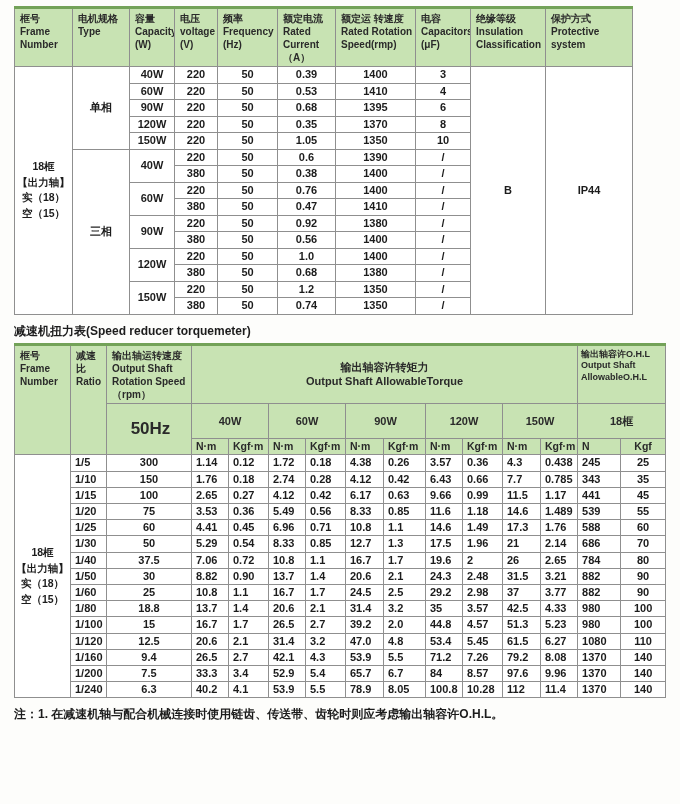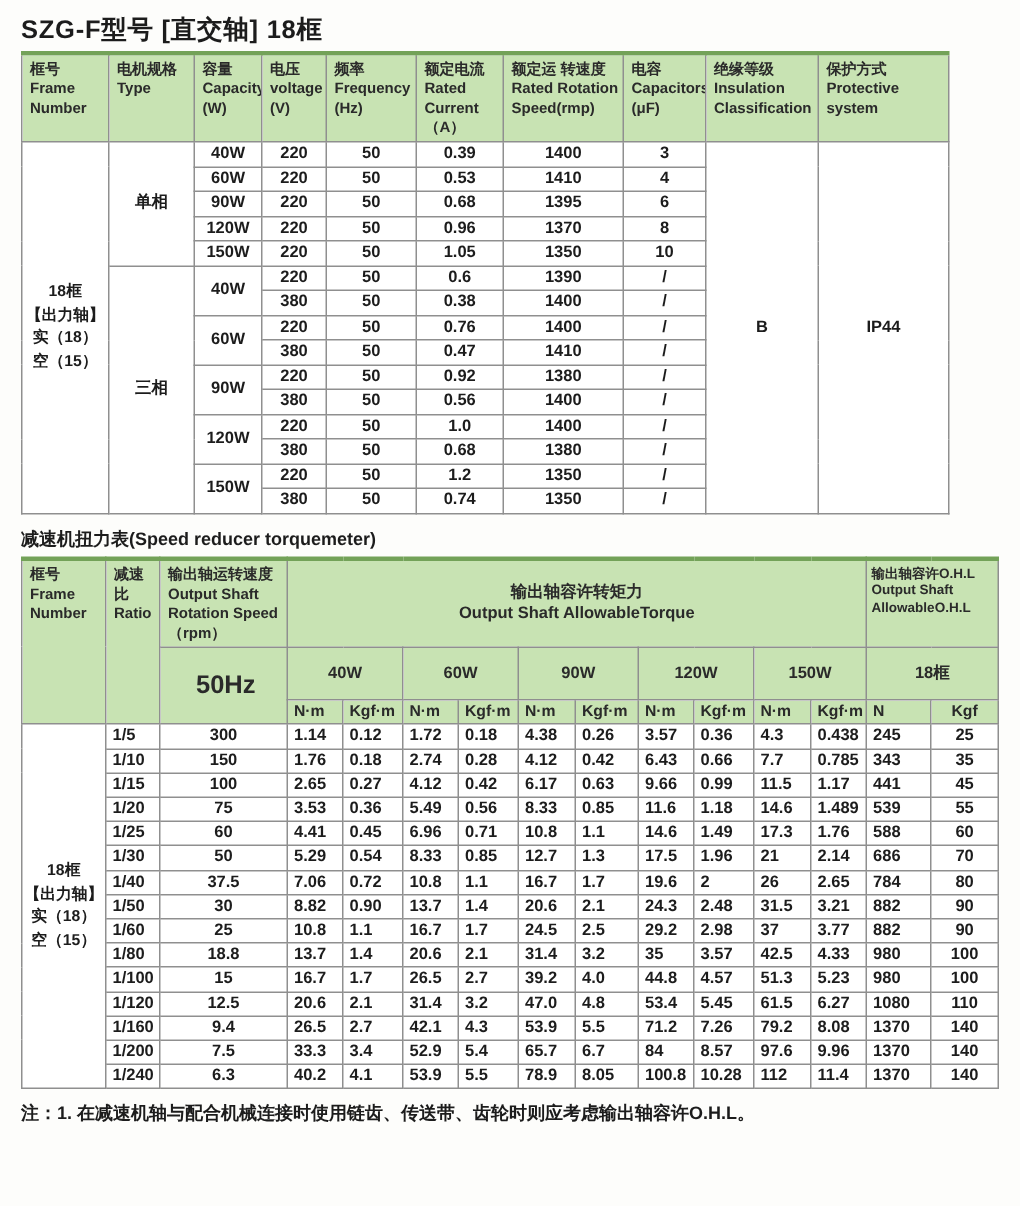--- a/index.html
+++ b/index.html
@@ -40,21 +40,20 @@
   .t2 thead th.ohl { font-size:9px; padding-left:3px; letter-spacing:0; }
   .t1 thead th { height:52px; }
   .notes { margin-top:7px; font-size:12px; font-weight:bold; line-height:1.55; }
   .notes .n2 { padding-left:22px; }
 </style>
 </head>
 <body>
 
 <div class="page">
 
-  <div class="title">SZG-F型号 [直交轴] 18框</div>
 
   <table class="t1" style="width:618px;">
     <colgroup>
       <col style="width:58px">
         <col style="width:57px">
         <col style="width:45px">
         <col style="width:43px">
       <col style="width:60px">
         <col style="width:58px">
         <col style="width:80px">
@@ -125,21 +124,21 @@
           <td>220</td>
           <td>50</td>
           <td>0.68</td>
           <td>1395</td>
           <td>6</td>
         </tr>
         <tr>
           <td>120W</td>
           <td>220</td>
           <td>50</td>
-          <td>0.96</td>
+          <td>0.35</td>
           <td>1370</td>
           <td>8</td>
         </tr>
         <tr>
           <td>150W</td>
           <td>220</td>
           <td>50</td>
           <td>1.05</td>
           <td>1350</td>
           <td>10</td>
@@ -450,21 +449,21 @@
           <td>100</td>
         </tr>
         <tr>
           <td class="left">1/100</td>
           <td>15</td>
           <td class="left">16.7</td>
           <td class="left">1.7</td>
           <td class="left">26.5</td>
           <td class="left">2.7</td>
           <td class="left">39.2</td>
-          <td class="left">4.0</td>
+          <td class="left">2.0</td>
           <td class="left">44.8</td>
           <td class="left">4.57</td>
           <td class="left">51.3</td>
           <td class="left">5.23</td>
           <td class="left">980</td>
           <td>100</td>
         </tr>
         <tr>
           <td class="left">1/120</td>
           <td>12.5</td>

